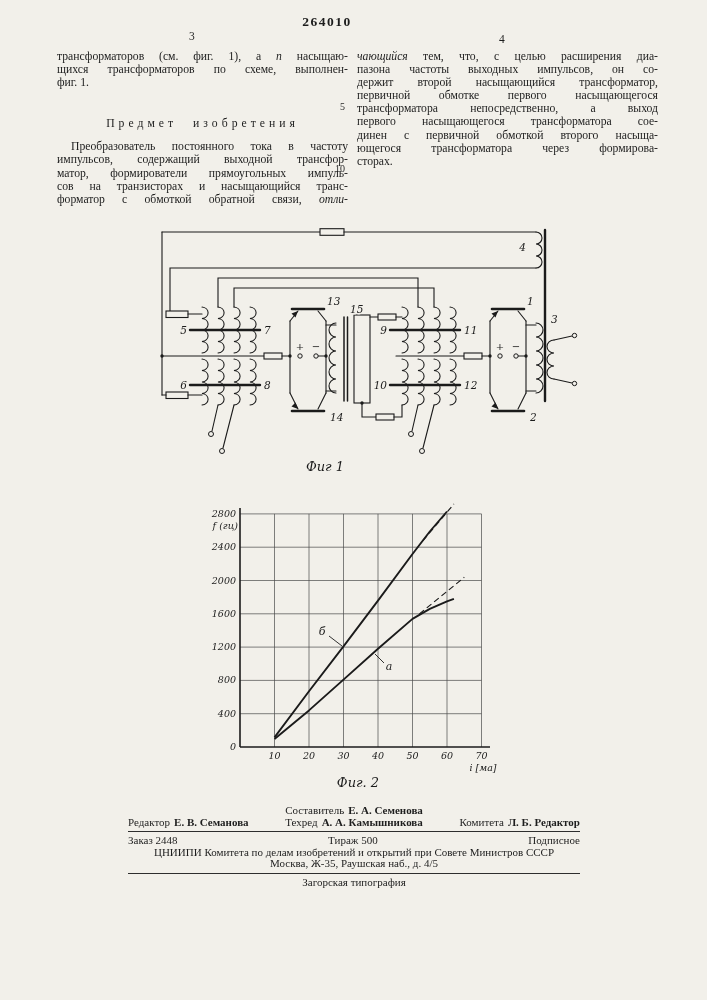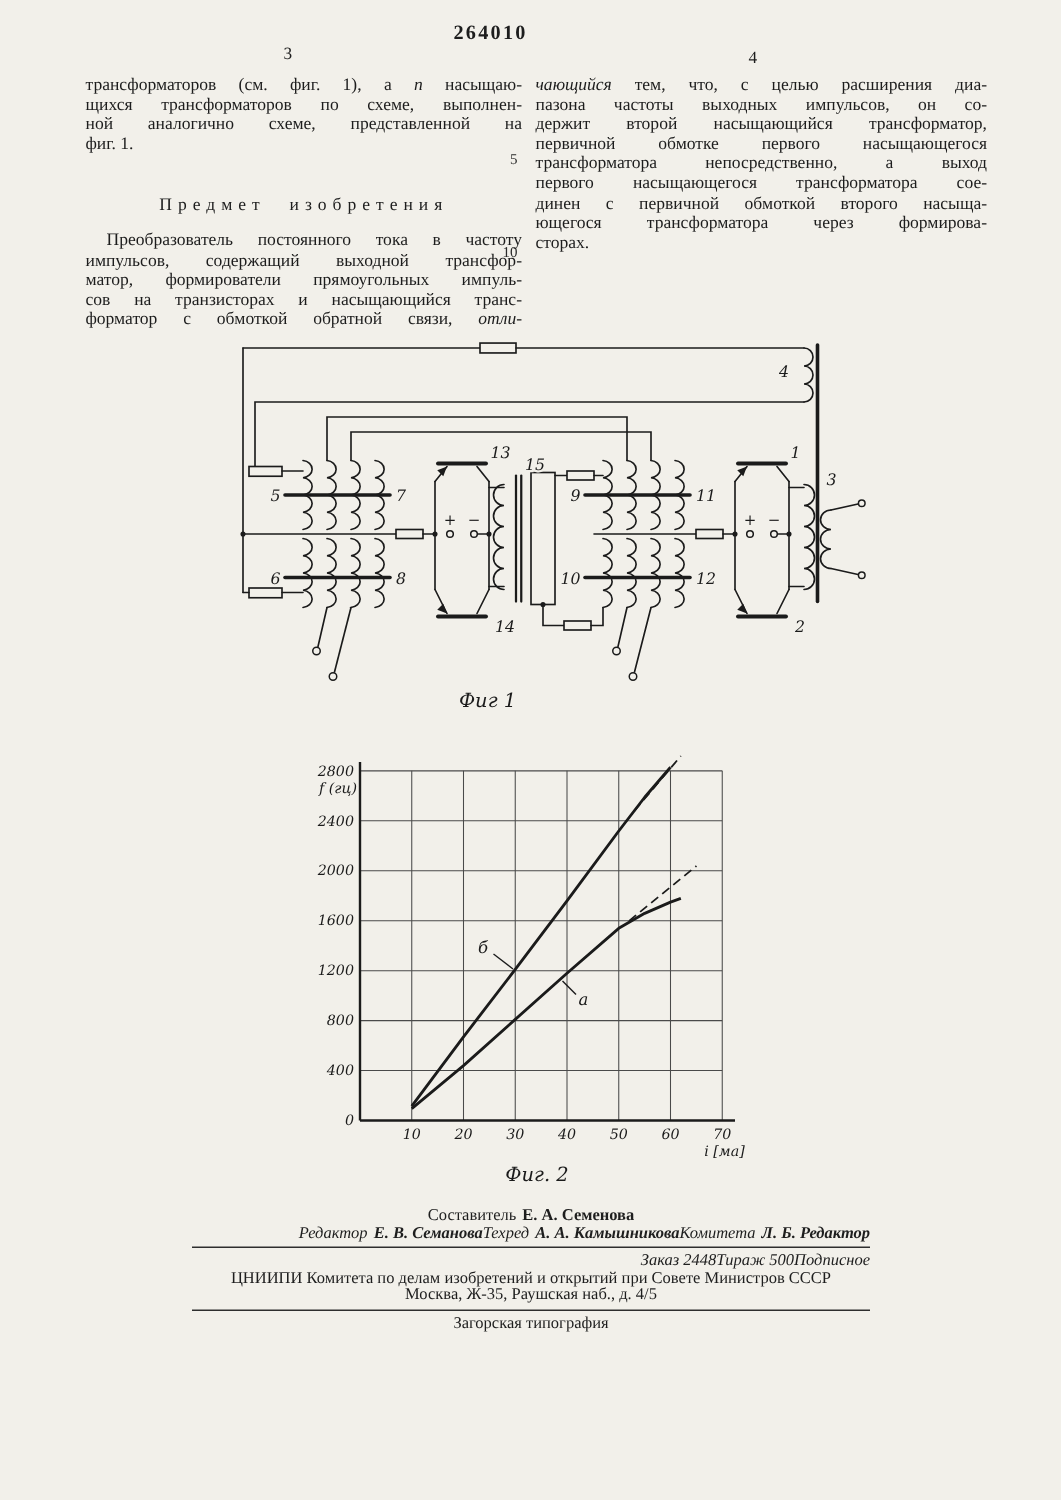--- a/index.html
+++ b/index.html
@@ -37,40 +37,39 @@
   .pm{font-size:10px;font-style:normal;paint-order:stroke;stroke:#f2f0ea;stroke-width:2.5px;}
   .figcap{font-size:13px;}
   .grid line{stroke:#4a4a4a;stroke-width:0.7;}
   .axes line{stroke:#1b1b1b;stroke-width:1.6;}
   .cline{fill:none;stroke:#1b1b1b;stroke-width:1.9;stroke-linejoin:round;}
   .cline.dash{stroke-dasharray:6 3.5;stroke-width:1.2;}
   .tick{font-size:9.5px;}
   .serieslabel{font-size:11px;paint-order:stroke;stroke:#f2f0ea;stroke-width:3px;}
   .leader{stroke:#1b1b1b;stroke-width:0.9;}
   .footer{position:absolute;left:128px;top:805px;width:452px;font-size:11px;line-height:11.5px;color:#1e1e1e;}
-  .frow{display:flex;justify-content:flex-end;font-style:italic;}
+  .frow{display:flex;justify-content:space-between;}
   .fcenter{text-align:center;}
   .fname{font-weight:bold;margin-left:4px;}
   .frule{border:none;border-top:1px solid #2e2e2e;margin:3px 0;}
 </style>
 </head>
 <body>
 
 <div class="page">
 
   <div class="patent-number">264010</div>
   <div class="pagenum" id="pn-left">3</div>
   <div class="pagenum" id="pn-right">4</div>
   <div class="gutter-num" id="gn5">5</div>
   <div class="gutter-num" id="gn10">10</div>
 
   <div class="col" id="left-col">
     <div class="tl"><span>трансформаторов (см. фиг. 1), а </span><span class="ital">n</span><span> насыщаю-</span></div>
     <div class="tl">щихся трансформаторов по схеме, выполнен-</div>
-    <div class="tl">ной аналогично схеме, представленной на</div>
     <div class="tl end">фиг. 1.</div>
     <div class="heading">Предмет изобретения</div>
     <div class="tl indent">Преобразователь постоянного тока в частоту</div>
     <div class="tl">импульсов, содержащий выходной трансфор-</div>
     <div class="tl">матор, формирователи прямоугольных импуль-</div>
     <div class="tl">сов на транзисторах и насыщающийся транс-</div>
     <div class="tl"><span>форматор с обмоткой обратной связи, </span><span class="ital">отли-</span></div>
   </div>
 
   <div class="col" id="right-col">

